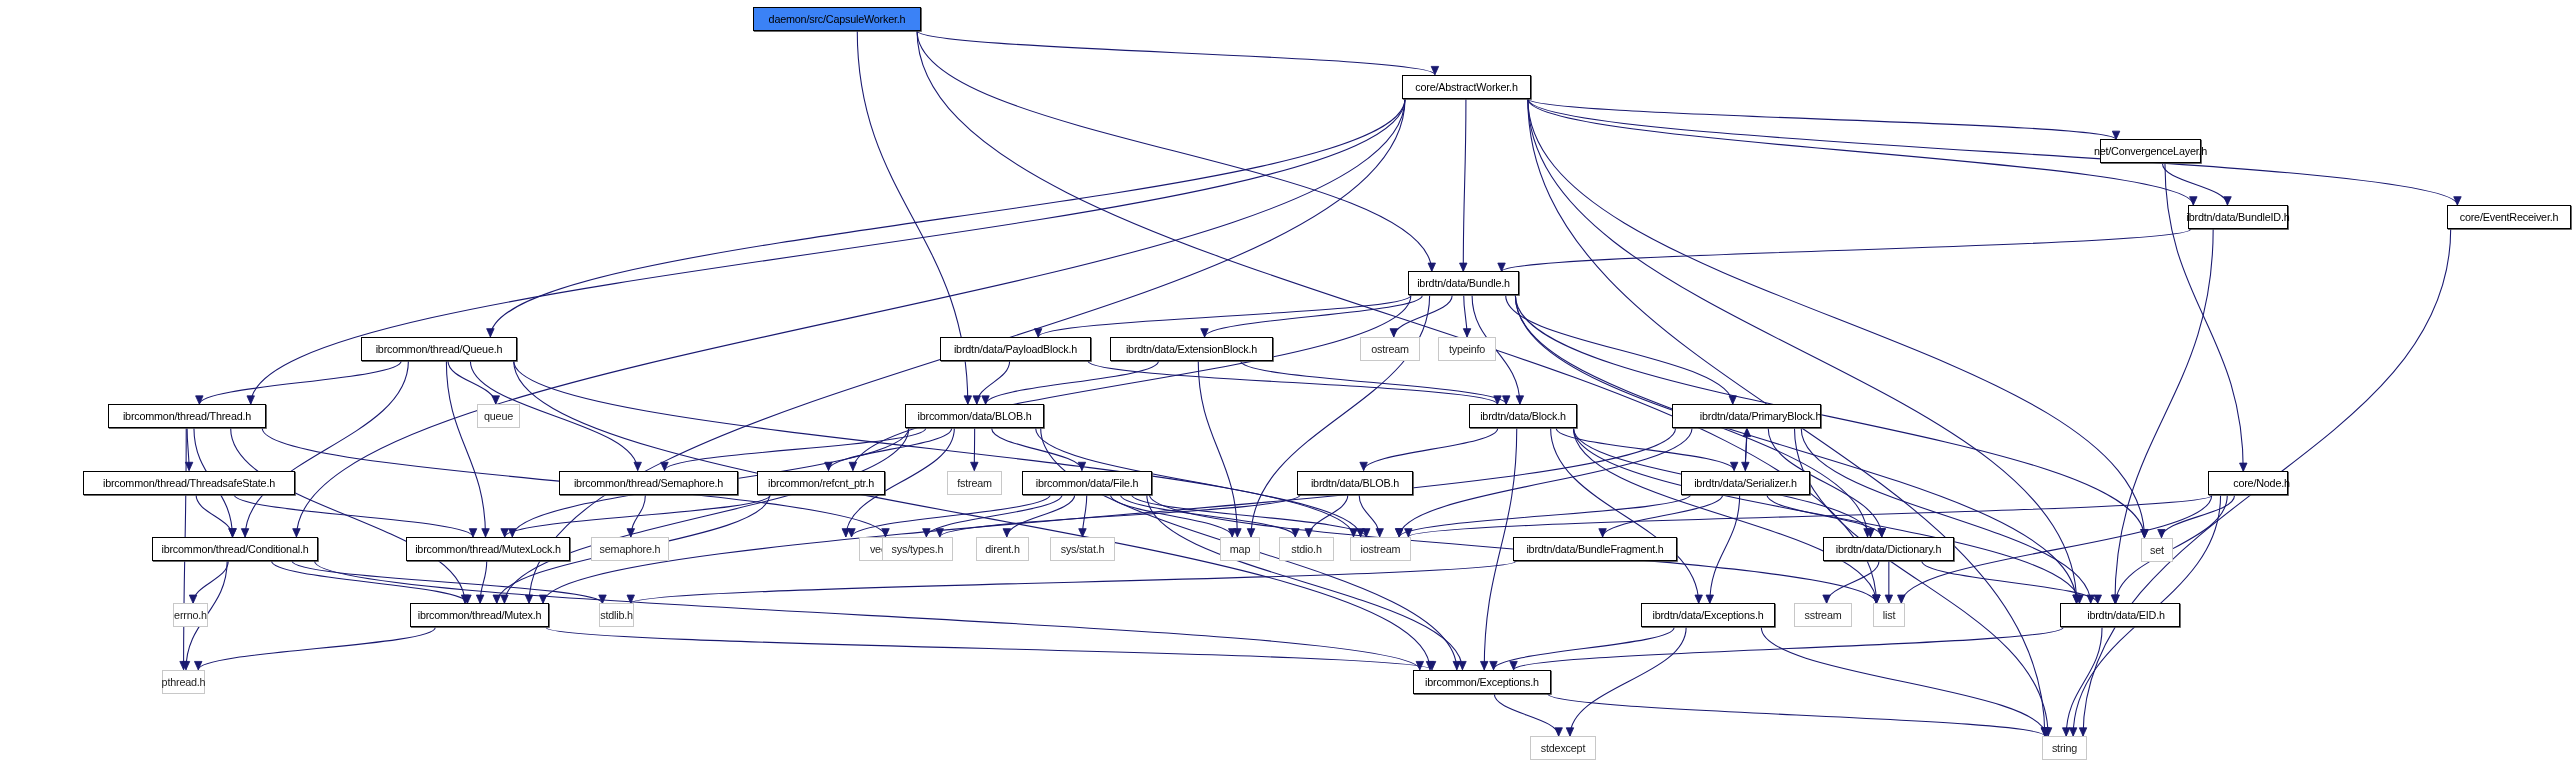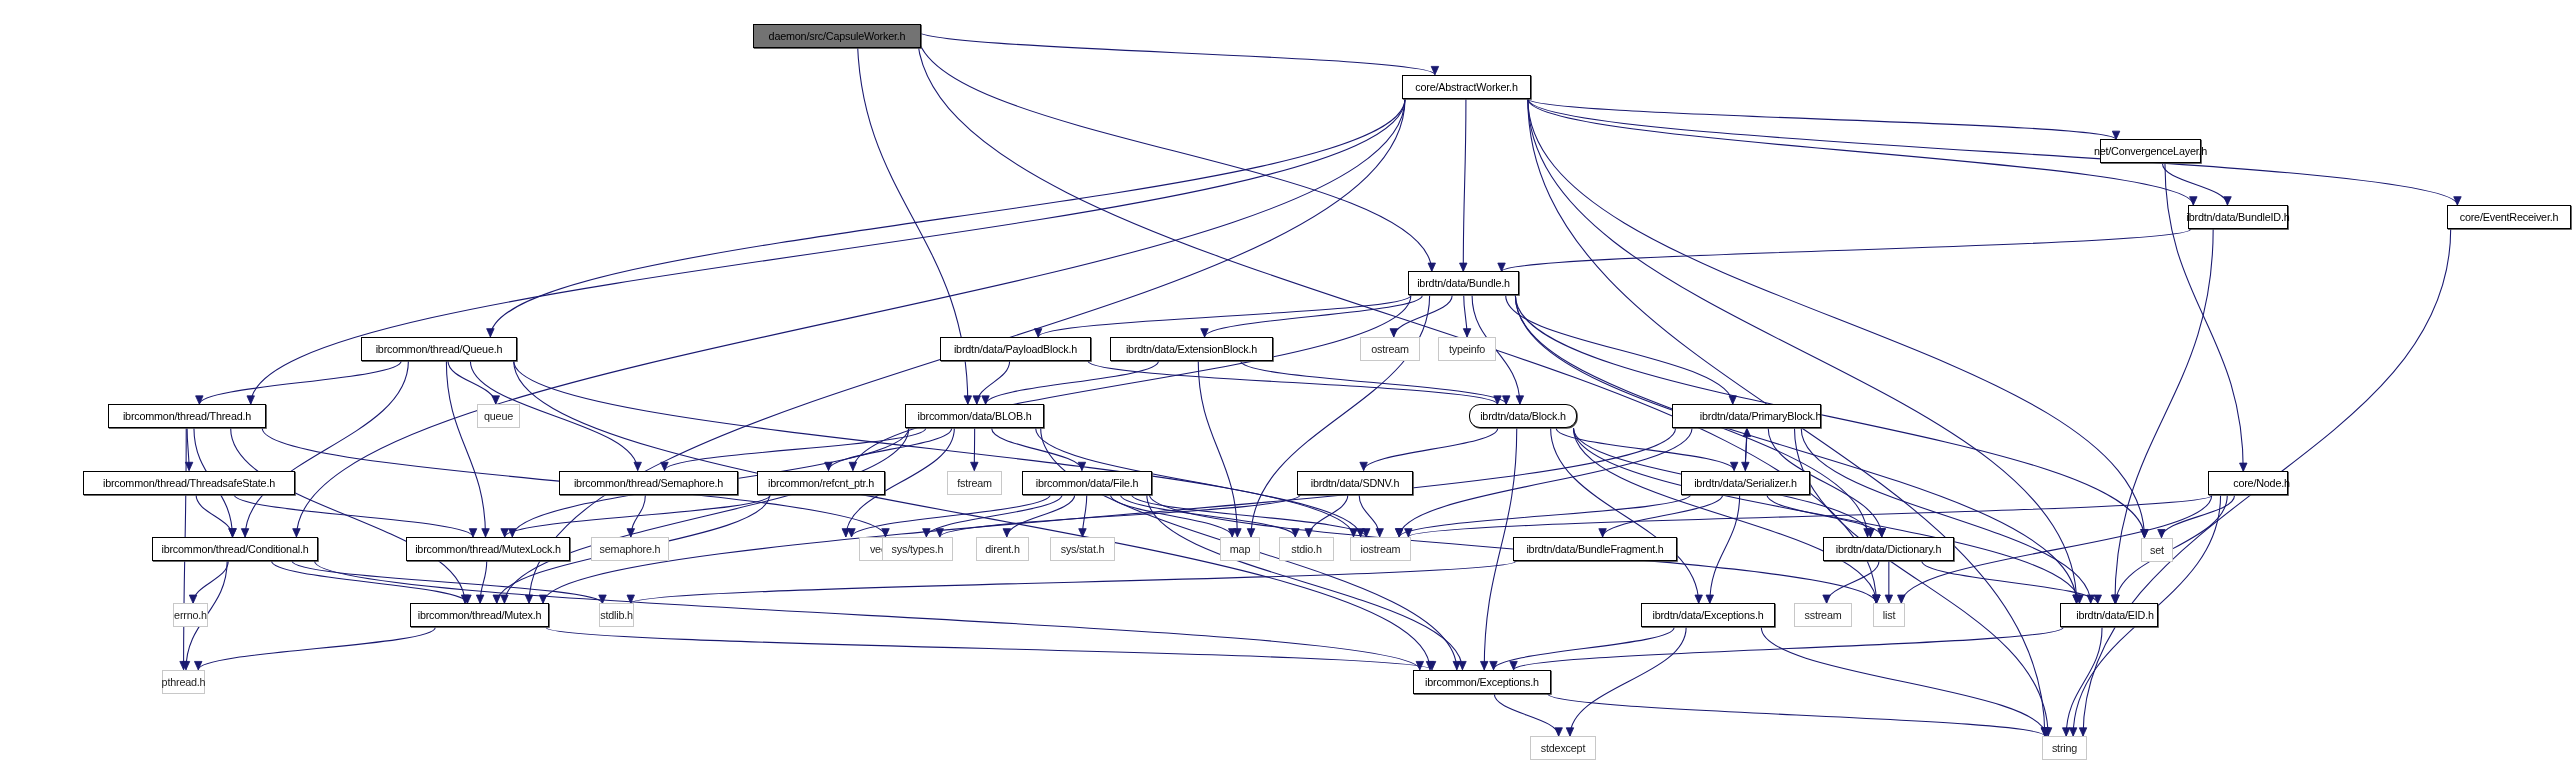--- a/index.html
+++ b/index.html
@@ -5,21 +5,21 @@
   html, body { margin: 0; padding: 0; background: #ffffff; }
   body { width: 2576px; height: 766px; position: relative; overflow: hidden;
          font-family: "Liberation Sans", sans-serif; }
   #graph { position: absolute; left: 0; top: 0; width: 2576px; height: 766px; }
   .node { position: absolute; box-sizing: border-box; height: 24px;
           display: flex; align-items: center; justify-content: center;
           font-size: 10.8px; color: #000; background: #fff; white-space: nowrap;
           font-family: "Liberation Sans Narrow", "Liberation Sans", sans-serif; letter-spacing: -0.2px; }
   .node.doc { border: 0.8px solid #000; box-shadow: 0.8px 0.8px 0 #444; cursor: pointer; }
   .node.sys { border: 0.8px solid #c8c8c8; color: #222; }
-  .node.root { background: #737373; border: 0.8px solid #000; box-shadow: 0.8px 0.8px 0 #444; margin-top: 17px; }
+  .node.root { background: #3b82f6; border: 0.8px solid #000; box-shadow: 0.8px 0.8px 0 #444; }
   svg path.edge { fill: none; stroke: #191970; stroke-width: 1.3; }
   svg polygon.arrow { fill: #191970; stroke: #191970; }
 </style>
 </head>
 <body>
 
 <svg id="graph" width="2576" height="766" viewBox="0 0 3104 923">
     <path d="M1105,37 C1105,60.85 1729.05,66.15 1729.05,90" class="edge" stroke="#191970"></path>
     <polygon points="1729.05,90 1724.55,80 1733.55,80" class="arrow"></polygon>
     <path d="M1105,37 C1105,167.5 1725.25,196.5 1725.25,327" class="edge" stroke="#191970"></path>
@@ -262,48 +262,48 @@
     <div class="node doc" style="left: 2447px; top: 205px; width: 124px;">core/EventReceiver.h</div>
     <div class="node doc" style="left: 1408px; top: 271px; width: 111px;">ibrdtn/data/Bundle.h</div>
     <div class="node doc" style="left: 361px; top: 337px; width: 156px;">ibrcommon/thread/Queue.h</div>
     <div class="node doc" style="left: 940px; top: 337px; width: 151px;">ibrdtn/data/PayloadBlock.h</div>
     <div class="node doc" style="left: 1110px; top: 337px; width: 163px;">ibrdtn/data/ExtensionBlock.h</div>
     <div class="node sys" style="left: 1360px; top: 337px; width: 60px;">ostream</div>
     <div class="node sys" style="left: 1438px; top: 337px; width: 58px;">typeinfo</div>
     <div class="node doc" style="left: 108px; top: 404px; width: 158px;">ibrcommon/thread/Thread.h</div>
     <div class="node sys" style="left: 477px; top: 404px; width: 43px;">queue</div>
     <div class="node doc" style="left: 905px; top: 404px; width: 139px;">ibrcommon/data/BLOB.h</div>
-    <div class="node doc" style="left: 1469px; top: 404px; width: 108px; border-radius: 11px;">ibrdtn/data/Block.h</div>
+    <div class="node doc" style="left: 1469px; top: 404px; width: 108px;">ibrdtn/data/Block.h</div>
     <div class="node doc" style="left: 1672px; top: 404px; width: 149px; padding-left: 28px;">ibrdtn/data/PrimaryBlock.h</div>
     <div class="node doc" style="left: 2208px; top: 471px; width: 80px; padding-left: 27px;">core/Node.h</div>
     <div class="node doc" style="left: 83px; top: 471px; width: 212px;">ibrcommon/thread/ThreadsafeState.h</div>
     <div class="node doc" style="left: 559px; top: 471px; width: 179px;">ibrcommon/thread/Semaphore.h</div>
     <div class="node doc" style="left: 757px; top: 471px; width: 128px;">ibrcommon/refcnt_ptr.h</div>
     <div class="node sys" style="left: 947px; top: 471px; width: 55px;">fstream</div>
     <div class="node doc" style="left: 1022px; top: 471px; width: 130px;">ibrcommon/data/File.h</div>
-    <div class="node doc" style="left: 1297px; top: 471px; width: 116px;">ibrdtn/data/SDNV.h</div>
+    <div class="node doc" style="left: 1297px; top: 471px; width: 116px;">ibrdtn/data/BLOB.h</div>
     <div class="node doc" style="left: 1681px; top: 471px; width: 129px;">ibrdtn/data/Serializer.h</div>
     <div class="node sys" style="left: 2141px; top: 538px; width: 32px;">set</div>
     <div class="node doc" style="left: 152px; top: 537px; width: 166px;">ibrcommon/thread/Conditional.h</div>
     <div class="node doc" style="left: 406px; top: 537px; width: 164px;">ibrcommon/thread/MutexLock.h</div>
     <div class="node sys" style="left: 591px; top: 537px; width: 78px;">semaphore.h</div>
     <div class="node sys" style="left: 814px; top: 537px; width: 50px; margin-left: 45px;">vector</div>
     <div class="node sys" style="left: 882px; top: 537px; width: 71px;">sys/types.h</div>
     <div class="node sys" style="left: 976px; top: 537px; width: 53px;">dirent.h</div>
     <div class="node sys" style="left: 1050px; top: 537px; width: 65px;">sys/stat.h</div>
     <div class="node sys" style="left: 1220px; top: 537px; width: 40px;">map</div>
     <div class="node sys" style="left: 1279px; top: 537px; width: 55px;">stdio.h</div>
     <div class="node sys" style="left: 1350px; top: 537px; width: 61px;">iostream</div>
     <div class="node doc" style="left: 1513px; top: 537px; width: 164px;">ibrdtn/data/BundleFragment.h</div>
     <div class="node doc" style="left: 1823px; top: 537px; width: 131px;">ibrdtn/data/Dictionary.h</div>
     <div class="node sys" style="left: 173px; top: 603px; width: 35px;">errno.h</div>
     <div class="node doc" style="left: 410px; top: 603px; width: 139px;">ibrcommon/thread/Mutex.h</div>
     <div class="node sys" style="left: 599px; top: 603px; width: 35px;">stdlib.h</div>
     <div class="node doc" style="left: 1641px; top: 603px; width: 134px;">ibrdtn/data/Exceptions.h</div>
     <div class="node sys" style="left: 1794px; top: 603px; width: 58px;">sstream</div>
     <div class="node sys" style="left: 1873px; top: 603px; width: 32px;">list</div>
-    <div class="node doc" style="left: 2060px; top: 603px; width: 98px; padding-left: 12px;">ibrdtn/data/EID.h</div>
+    <div class="node doc" style="left: 2060px; top: 603px; width: 120px; padding-left: 12px;">ibrdtn/data/EID.h</div>
     <div class="node sys" style="left: 162px; top: 670px; width: 43px;">pthread.h</div>
     <div class="node doc" style="left: 1413px; top: 670px; width: 138px;">ibrcommon/Exceptions.h</div>
     <div class="node sys" style="left: 1530px; top: 736px; width: 66px;">stdexcept</div>
     <div class="node sys" style="left: 2042px; top: 736px; width: 45px;">string</div>
   </div>
 
 
 </body></html>

